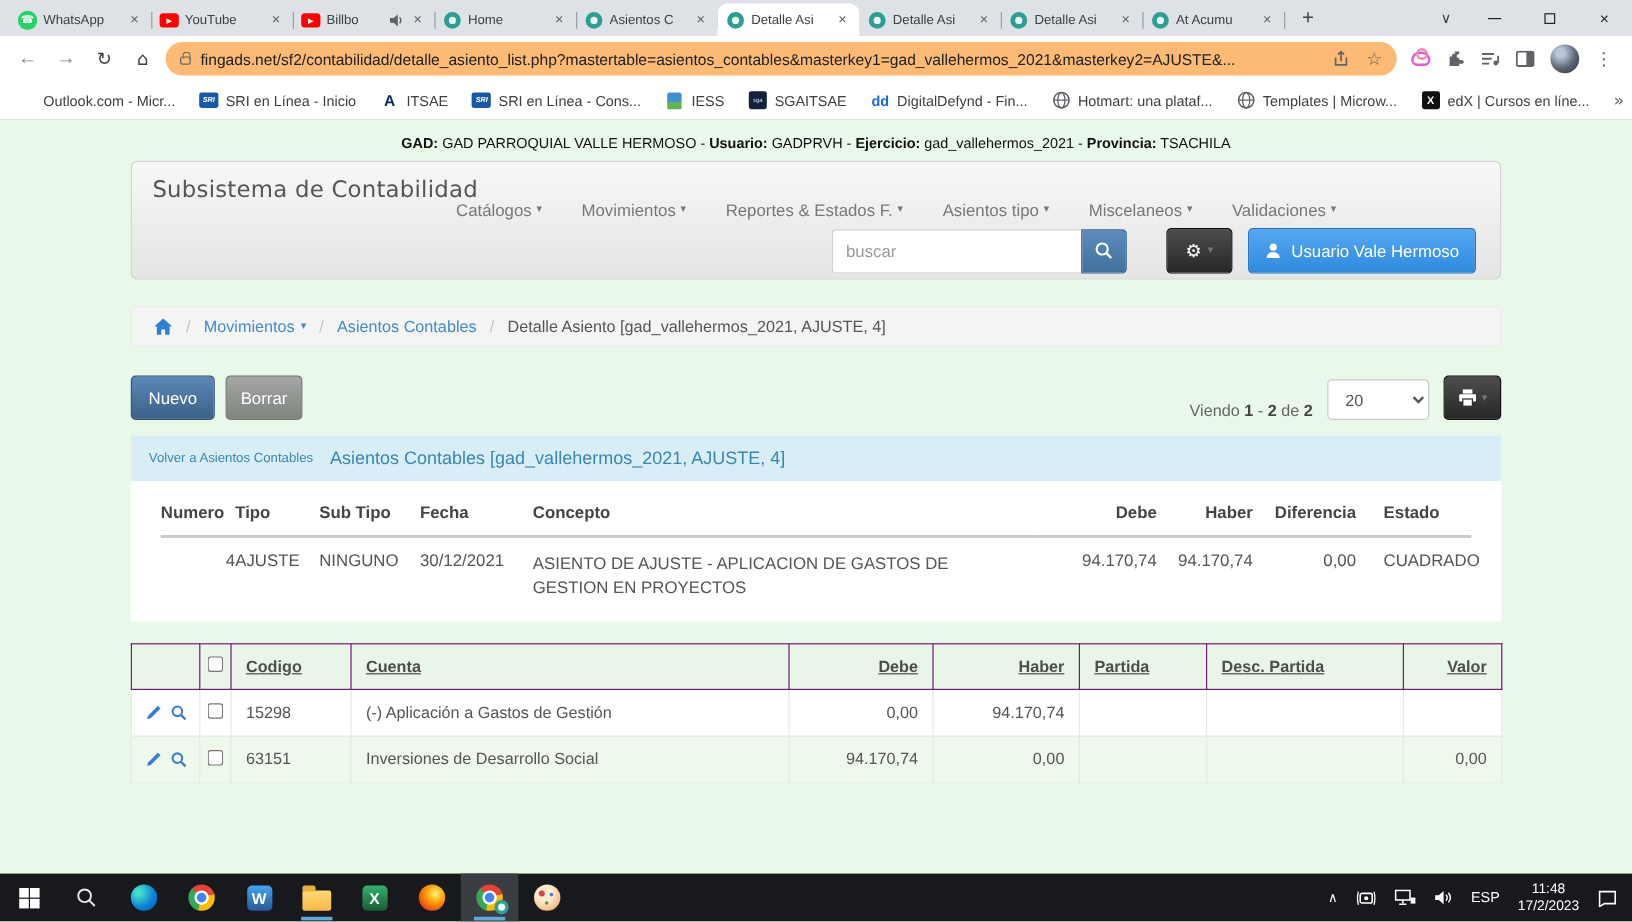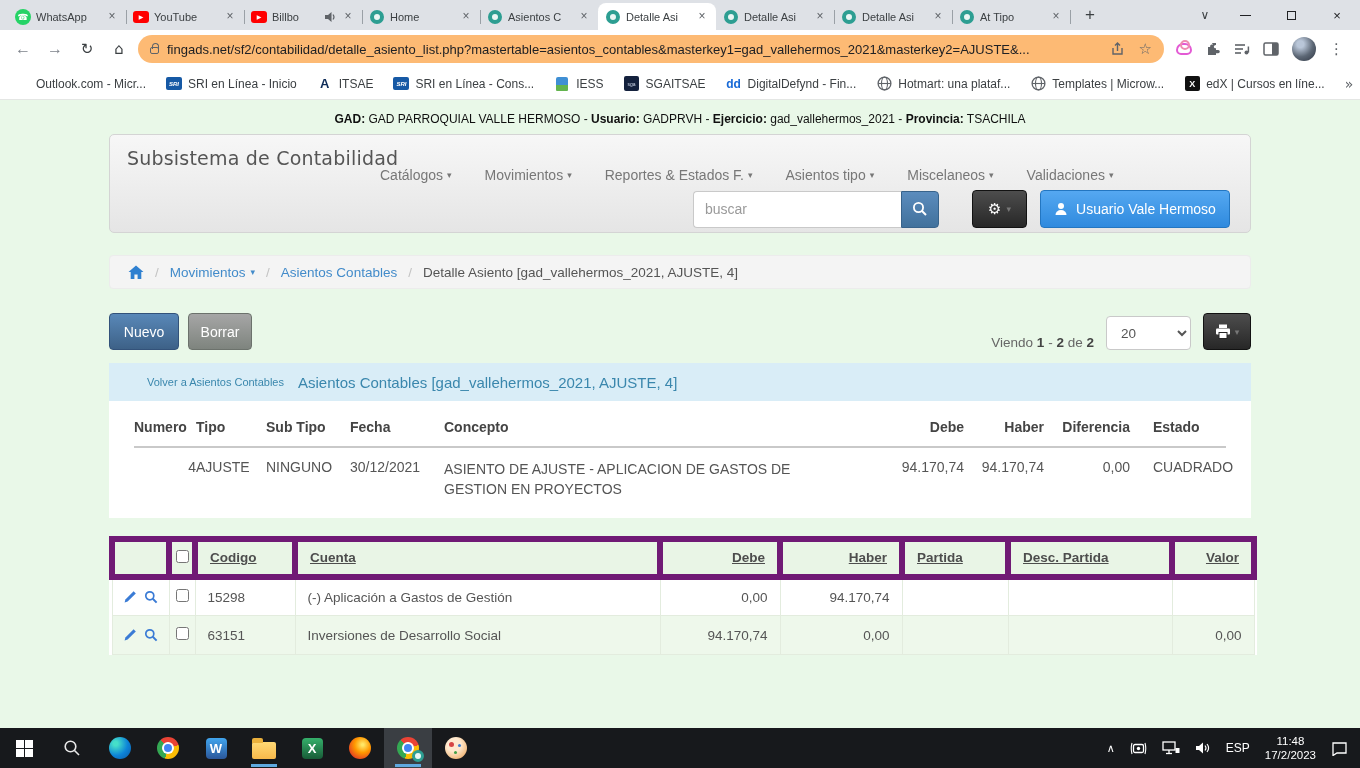--- a/index.html
+++ b/index.html
@@ -81,34 +81,34 @@
 
   .toolbar { margin-top:24px; display:flex; align-items:center; }
   .btn { height:37px; border-radius:4px; color:#fff; font-size:14px; display:flex; align-items:center; justify-content:center; cursor:pointer; font-family:"Liberation Sans",sans-serif; }
   .btn-nuevo { width:70px; background:linear-gradient(#5988b8,#3d6187); border:1px solid #33527a; }
   .btn-borrar { width:64px; margin-left:9px; background:linear-gradient(#a6a6a6,#7e847e); border:1px solid #6c726c; }
   .toolbar-right { margin-left:auto; display:flex; align-items:flex-end; font-size:13.5px; color:#666; }
   .viewing b { color:#444; }
   .page-size { width:85px; height:34px; margin-left:12px; border:1px solid #c9c9c9; border-radius:4px; color:#555; font-size:13.5px; padding-left:10px; background:#fff; font-family:"Liberation Sans",sans-serif; }
   .print-btn { width:48px; height:37px; margin-left:12px; background:linear-gradient(#4d4d4d,#272727); border:1px solid #121212; border-radius:4px; display:flex; align-items:center; justify-content:center; gap:4px; color:#fff; }
 
-  .infobar { margin-top:13px; height:38px; background:#d9edf7; display:flex; align-items:center; padding:0 38px; gap:14px; }
+  .infobar { margin-top:13px; height:38px; background:#d9edf7; display:flex; align-items:center; padding:0 15px; gap:14px; }
   .back-link { font-size:11px; color:#3a87ad; cursor:pointer; }
   .info-title { font-size:15px; color:#3a87ad; }
 
   .master-panel { background:#fff; padding:10px 25px 16px; }
   table.master { width:1092px; border-collapse:collapse; font-size:14px; color:#555; table-layout:fixed; }
   table.master th { font-weight:bold; color:#444; text-align:left; padding:8px 0 11px; border-bottom:2px solid #c9c9c9; }
   table.master th.r, table.master td.r { text-align:right; }
   table.master td { padding:11px 0 2px; vertical-align:top; }
   table.master td.estado, table.master th.estado { padding-left:23px; }
 
   .detail-wrap { margin-top:18px; }
   table.detail { width:1142px; border-collapse:collapse; font-size:13.5px; color:#555; table-layout:fixed; background:#fff; border:1px solid #dce8d7; }
-  table.detail th { background:#e9f5e6; font-weight:bold; color:#4d4d4d; text-decoration:underline; text-align:left; height:38px; padding:0 12px; border:6px solid #701a75; }
+  table.detail th { background:#e9f5e6; font-weight:bold; color:#4d4d4d; text-decoration:underline; text-align:left; height:38px; padding:0 12px; border:1px solid #701a75; }
   table.detail td { height:39px; padding:0 12px; border:1px solid #e3ecde; }
   table.detail .r { text-align:right; }
   table.detail .c { text-align:center; padding:0; }
   table.detail tr.alt td { background:#eef8eb; }
   .row-icons { display:flex; gap:7px; align-items:center; justify-content:center; }
   input[type=checkbox] { width:13px; height:13px; }
 
   
   .taskbar { position:absolute; bottom:0; left:0; right:0; height:40px; background:#17191c; display:flex; align-items:stretch; }
   .tb-slot { width:48px; display:flex; align-items:center; justify-content:center; position:relative; }
@@ -206,21 +206,21 @@
           <span class="fav-fingads"></span>
         </span>
       <span class="tab-title">Detalle Asi</span>
       <span class="tab-close">×</span>
     </div>
 
     <div class="tab">
       <span class="fav">
           <span class="fav-fingads"></span>
         </span>
-      <span class="tab-title">At Tipo</span>
+      <span class="tab-title">At Acumu</span>
       <span class="tab-close">×</span>
     </div>
 
     <div class="newtab-btn">+</div>
   </div>
 
   <div class="win-controls">
     <span class="tabs-chevron icon-font">∨</span>
     <span class="win-btn">
         <span class="minimize-bar"></span>

